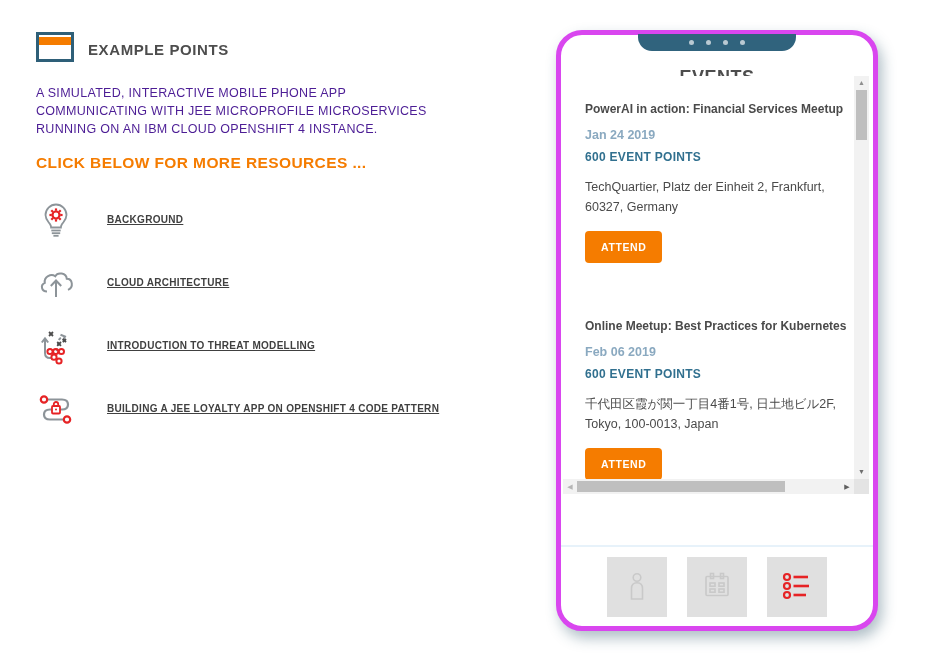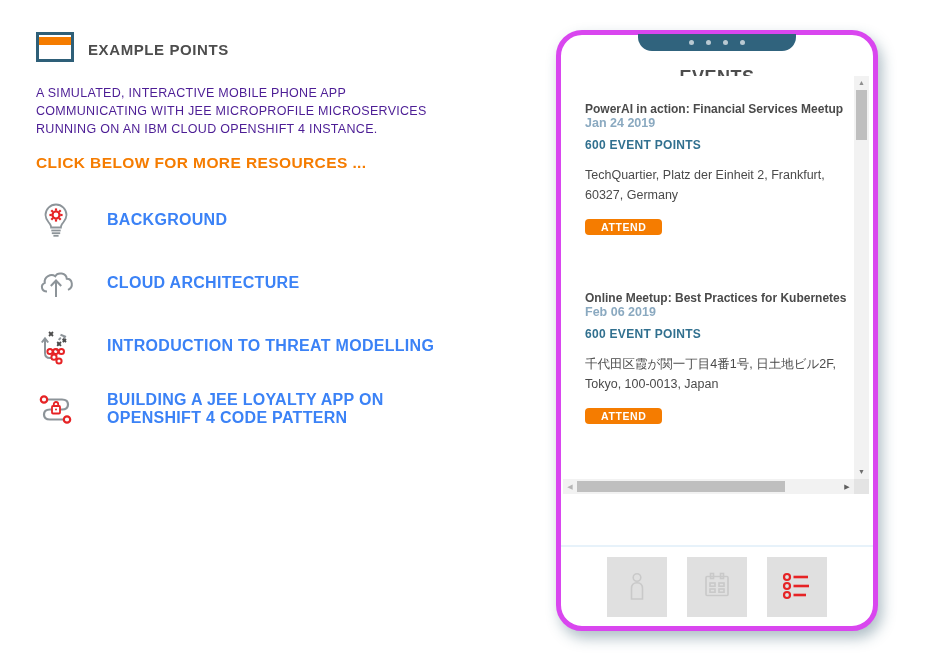--- a/index.html
+++ b/index.html
@@ -11,49 +11,49 @@
   .header-row { display:flex; align-items:center; gap:14px; }
   .app-title { font-size:15px; font-weight:bold; color:#4d4d4d; letter-spacing:.6px; }
   .description { margin-top:18px; width:412px; font-size:12.5px; line-height:18px;
                  color:#4c1d95; letter-spacing:.3px; }
   .resources-heading { margin-top:16px; font-size:15.5px; font-weight:bold;
                        color:#F57C00; letter-spacing:.4px; }
   .resource-list { margin-top:28px; display:flex; flex-direction:column; gap:23px; }
   .resource-item { display:flex; align-items:center; gap:31px; cursor:pointer; }
   .resource-icon { width:40px; height:40px; flex:0 0 40px; display:flex;
                    align-items:center; justify-content:center; }
-  .resource-label { font-size:16px; font-weight:bold; color:#3b82f6;
-                    letter-spacing:.3px; line-height:18px; max-width:352px; }
+  .resource-label { font-size:10px; font-weight:bold; color:#404040;
+                    letter-spacing:.3px; line-height:18px; max-width:352px;text-decoration:underline; }
 
   
   .phone { position:absolute; left:556px; top:30px; width:322px; height:601px;
            background:#fff; border:5px solid #d946ef; border-radius:26px;
            box-shadow:4px 7px 14px rgba(45,85,105,.38); }
   .notch { position:absolute; top:-1px; left:50%; transform:translateX(-50%);
            width:158px; height:17px; background:#30637D;
            border-radius:0 0 14px 14px; display:flex; align-items:center;
            justify-content:center; gap:12px; }
   .notch-dot { width:5px; height:5px; border-radius:50%; background:#b9c9d2; }
   .screen-title { margin-top:32px; text-align:center; font-size:18px;
                   font-weight:bold; color:#4d4d4d; letter-spacing:.5px; }
 
   
   .scroll-region { position:absolute; top:41px; left:2px; width:306px; height:418px; }
   .scroll-content { position:absolute; top:0; left:0; right:15px; bottom:15px;
                     overflow:hidden; padding:26px 0 0 22px; background:#fff; }
   .event-card + .event-card { margin-top:56px; }
   .event-title { font-size:12px; font-weight:bold; color:#4a4a4a; white-space:nowrap; }
-  .event-date { font-size:12.5px; font-weight:bold; color:#8AA9C0; }
+  .event-date { margin-top:12px; font-size:12.5px; font-weight:bold; color:#8AA9C0; }
   .event-points { margin-top:8px; font-size:12px; font-weight:bold; color:#31708F;
                   letter-spacing:.3px; }
   .event-address { margin-top:13px; font-size:12.5px; line-height:20px;
                    color:#4a4a4a; white-space:nowrap; }
   .attend-btn { margin-top:14px; display:inline-block; background:#F57C00;
                 color:#fff; font-family:inherit; font-size:10.5px; font-weight:bold;
-                letter-spacing:.6px; padding:2px 16px; border:none;
+                letter-spacing:.6px; padding:10px 16px; border:none;
                 border-radius:4px; cursor:pointer; }
 
   
   .vscroll { position:absolute; top:0; right:0; width:15px; bottom:15px; background:#f2f2f2; }
   .vscroll-up { position:absolute; top:0; left:0; width:15px; height:14px;
                 text-align:center; font-size:7px; line-height:14px; color:#8f8f8f; cursor:pointer; }
   .vscroll-thumb { position:absolute; top:14px; left:2px; width:11px; height:50px;
                    background:#bfbfbf; cursor:pointer; }
   .vscroll-down { position:absolute; bottom:0; left:0; width:15px; height:14px;
                   text-align:center; font-size:7px; line-height:14px; color:#6e6e6e; cursor:pointer; }

